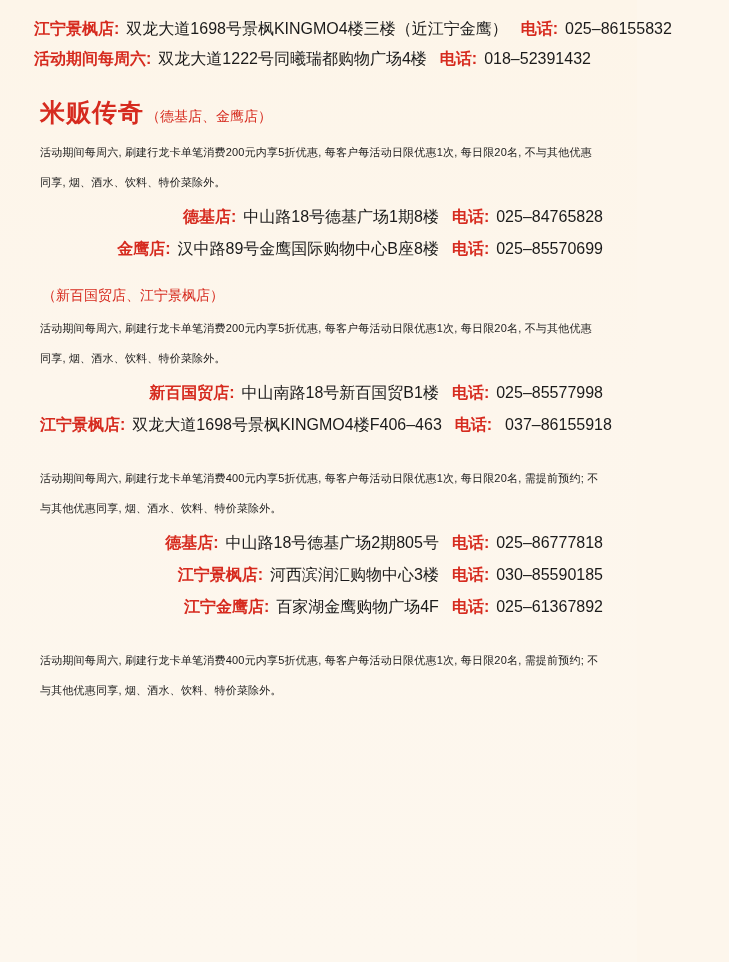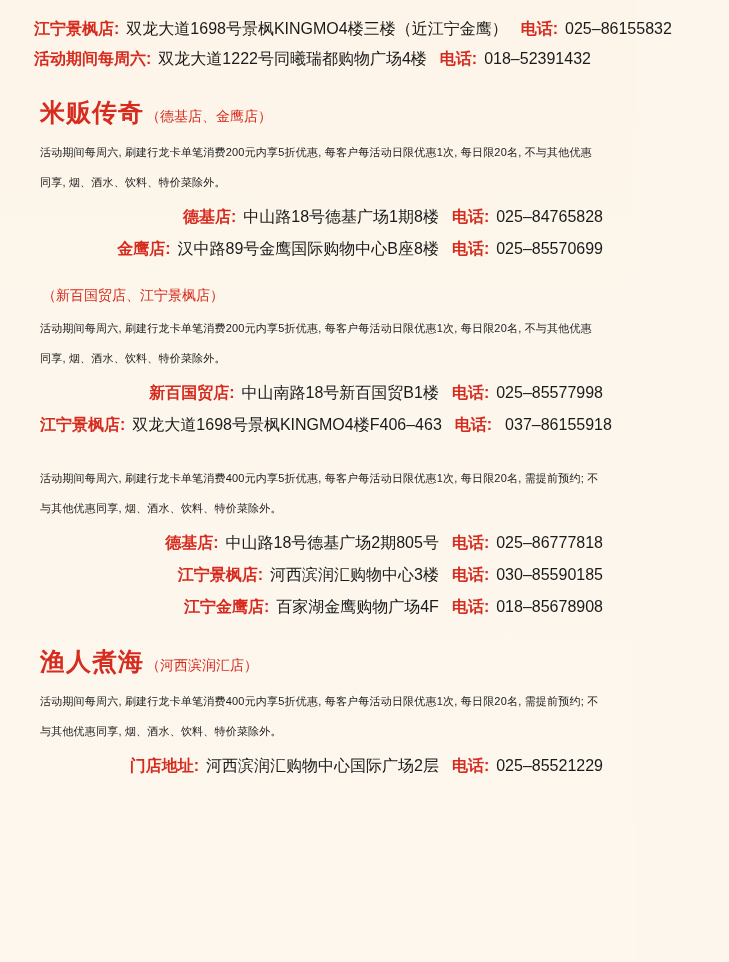--- a/index.html
+++ b/index.html
@@ -127,28 +127,21 @@
 
   <div class="section">
     <div class="section-desc">活动期间每周六, 刷建行龙卡单笔消费400元内享5折优惠, 每客户每活动日限优惠1次, 每日限20名, 需提前预约; 不与其他优惠同享, 烟、酒水、饮料、特价菜除外。</div>
     <div class="branch-row">
       <span class="store-label">德基店:</span><span class="sp"></span><span class="store-addr">中山路18号德基广场2期805号</span><span class="sp-lg"></span><span class="tel-label">电话:</span><span class="sp"></span><span class="tel-num">025–86777818</span>
     </div>
     <div class="branch-row">
       <span class="store-label">江宁景枫店:</span><span class="sp"></span><span class="store-addr">河西滨润汇购物中心3楼</span><span class="sp-lg"></span><span class="tel-label">电话:</span><span class="sp"></span><span class="tel-num">030–85590185</span>
     </div>
     <div class="branch-row">
-      <span class="store-label">江宁金鹰店:</span><span class="sp"></span><span class="store-addr">百家湖金鹰购物广场4F</span><span class="sp-lg"></span><span class="tel-label">电话:</span><span class="sp"></span><span class="tel-num">018–85678908</span>
+      <span class="store-label">江宁金鹰店:</span><span class="sp"></span><span class="store-addr">百家湖金鹰购物广场4F</span><span class="sp-lg"></span><span class="tel-label">电话:</span><span class="sp"></span><span class="tel-num">025–61367892</span>
     </div>
   </div>
 
   <div class="section">
-    <div class="section-head">
-      <span class="section-title">渔人煮海</span>
-      <span class="section-sub">（河西滨润汇店）</span>
-    </div>
     <div class="section-desc">活动期间每周六, 刷建行龙卡单笔消费400元内享5折优惠, 每客户每活动日限优惠1次, 每日限20名, 需提前预约; 不与其他优惠同享, 烟、酒水、饮料、特价菜除外。</div>
-    <div class="branch-row">
-      <span class="store-label">门店地址:</span><span class="sp"></span><span class="store-addr">河西滨润汇购物中心国际广场2层</span><span class="sp-lg"></span><span class="tel-label">电话:</span><span class="sp"></span><span class="tel-num">025–85521229</span>
-    </div>
   </div>
 
 </div>
 
 </body></html>

